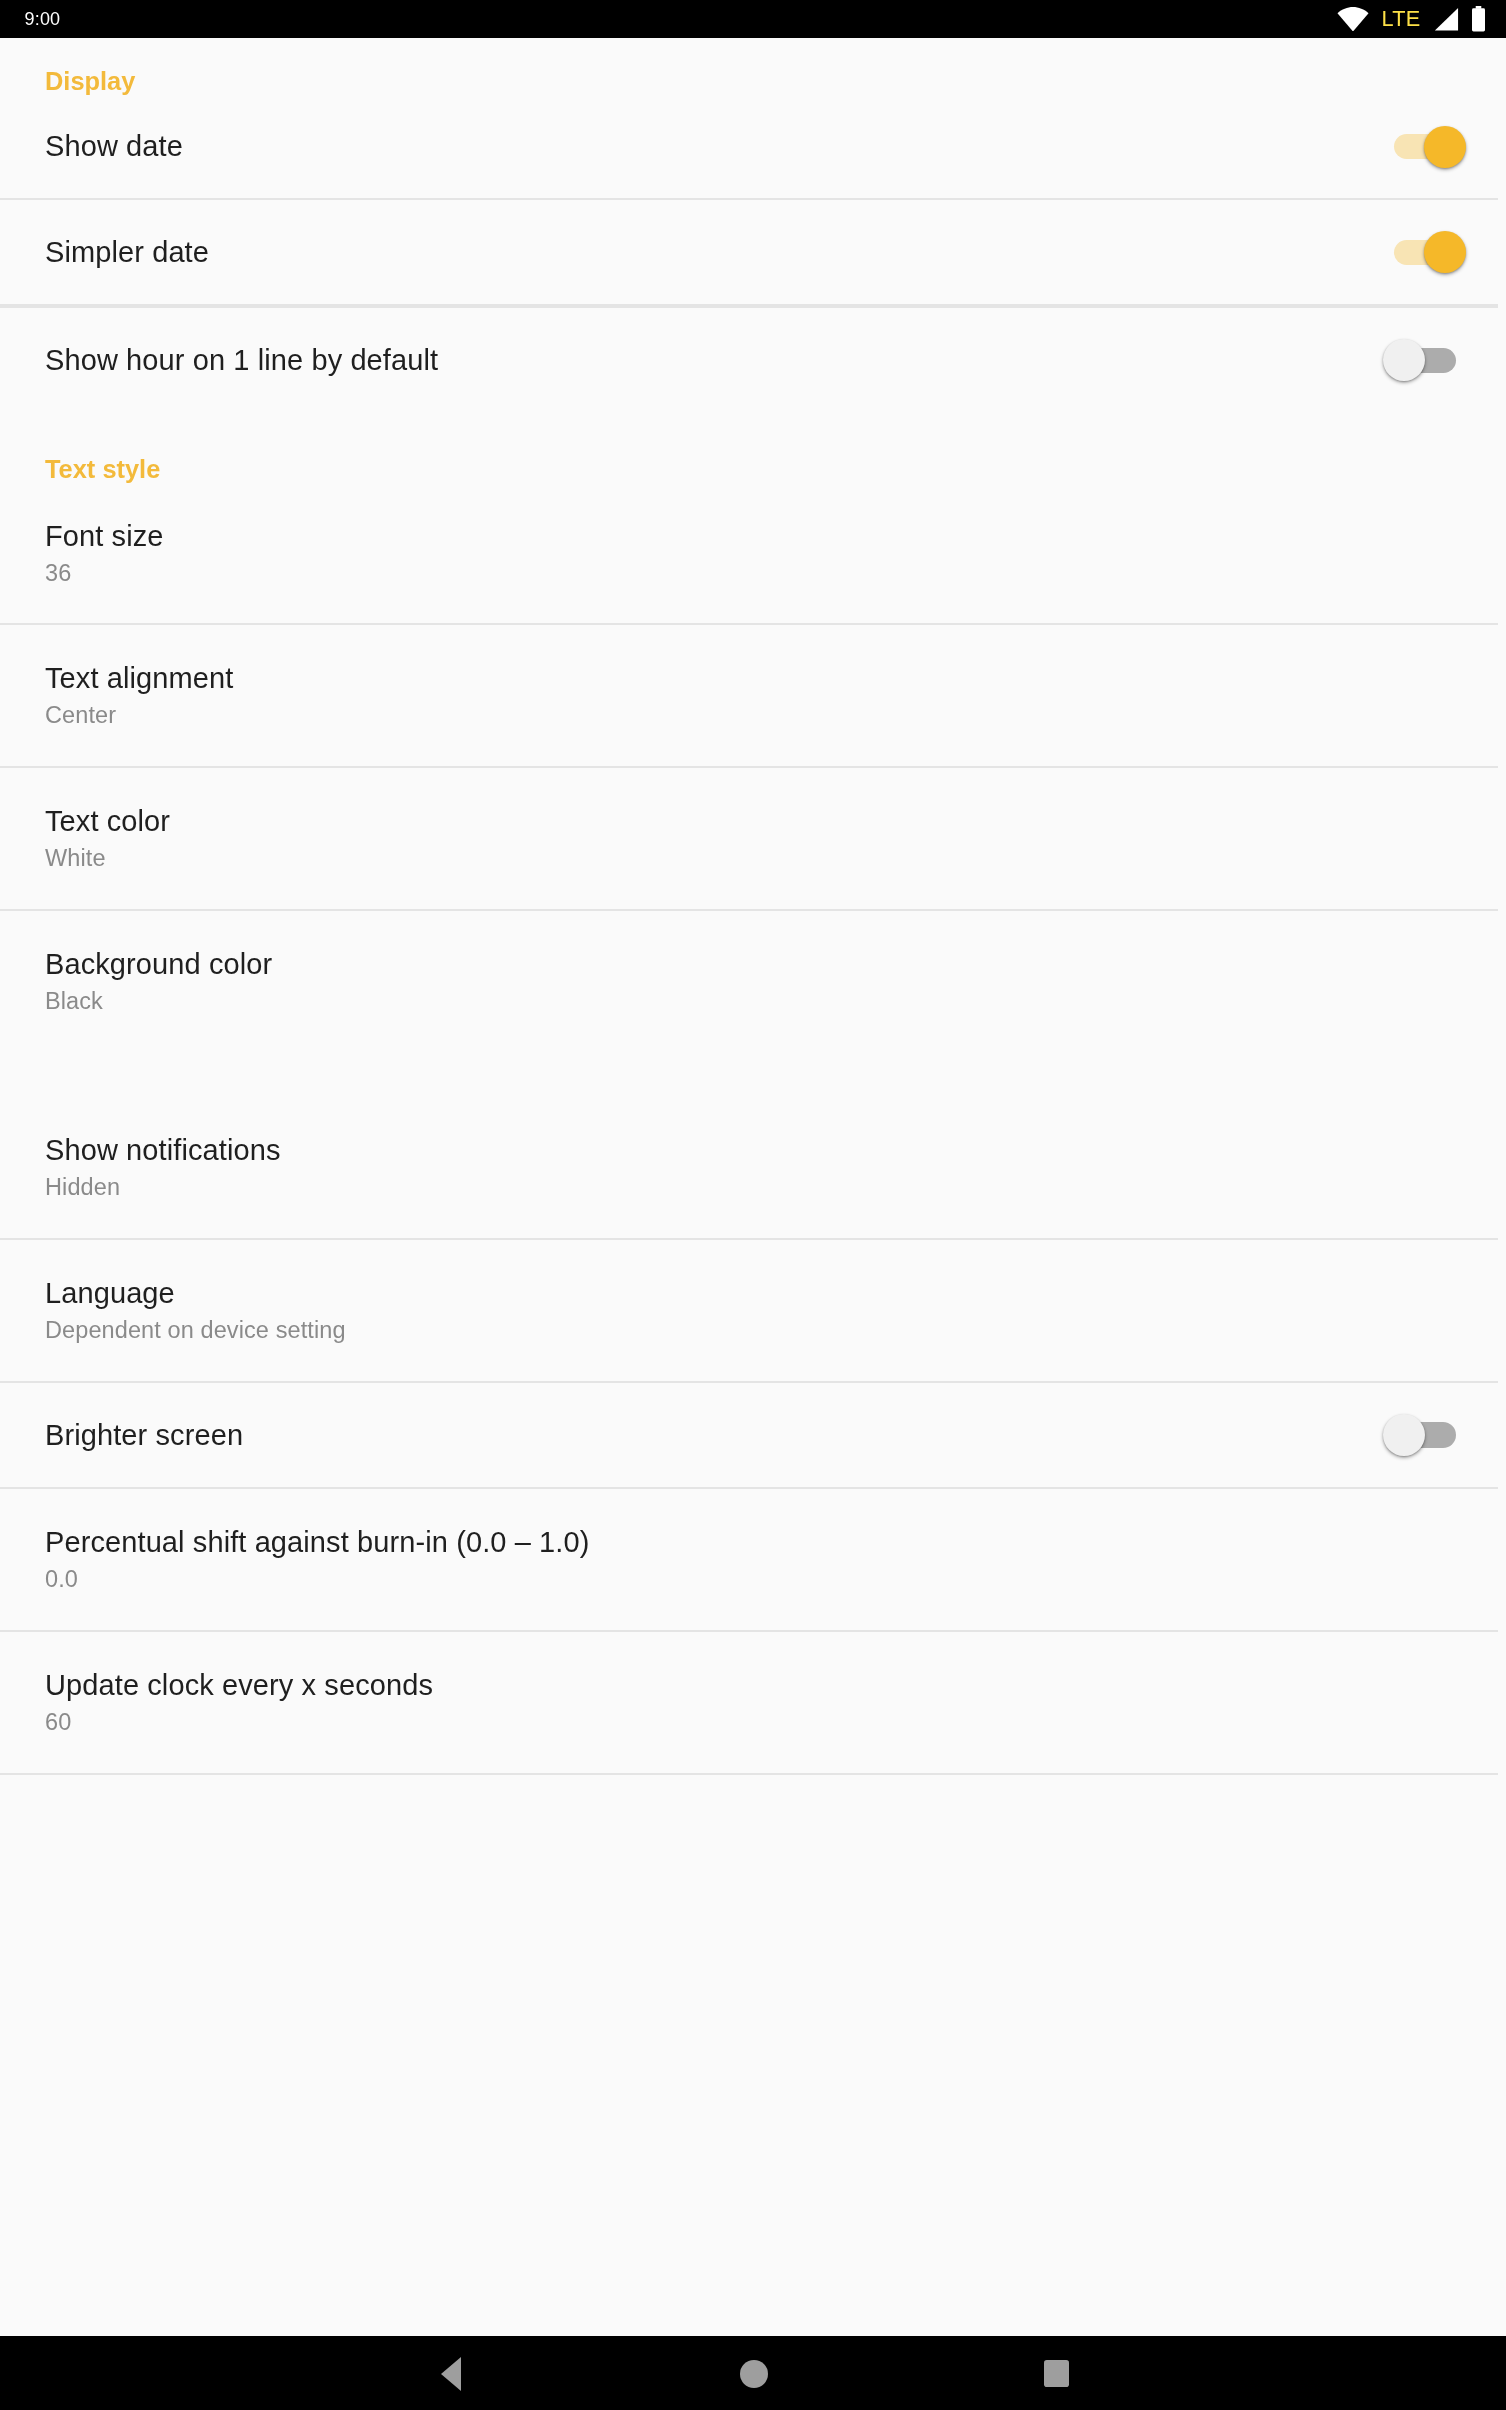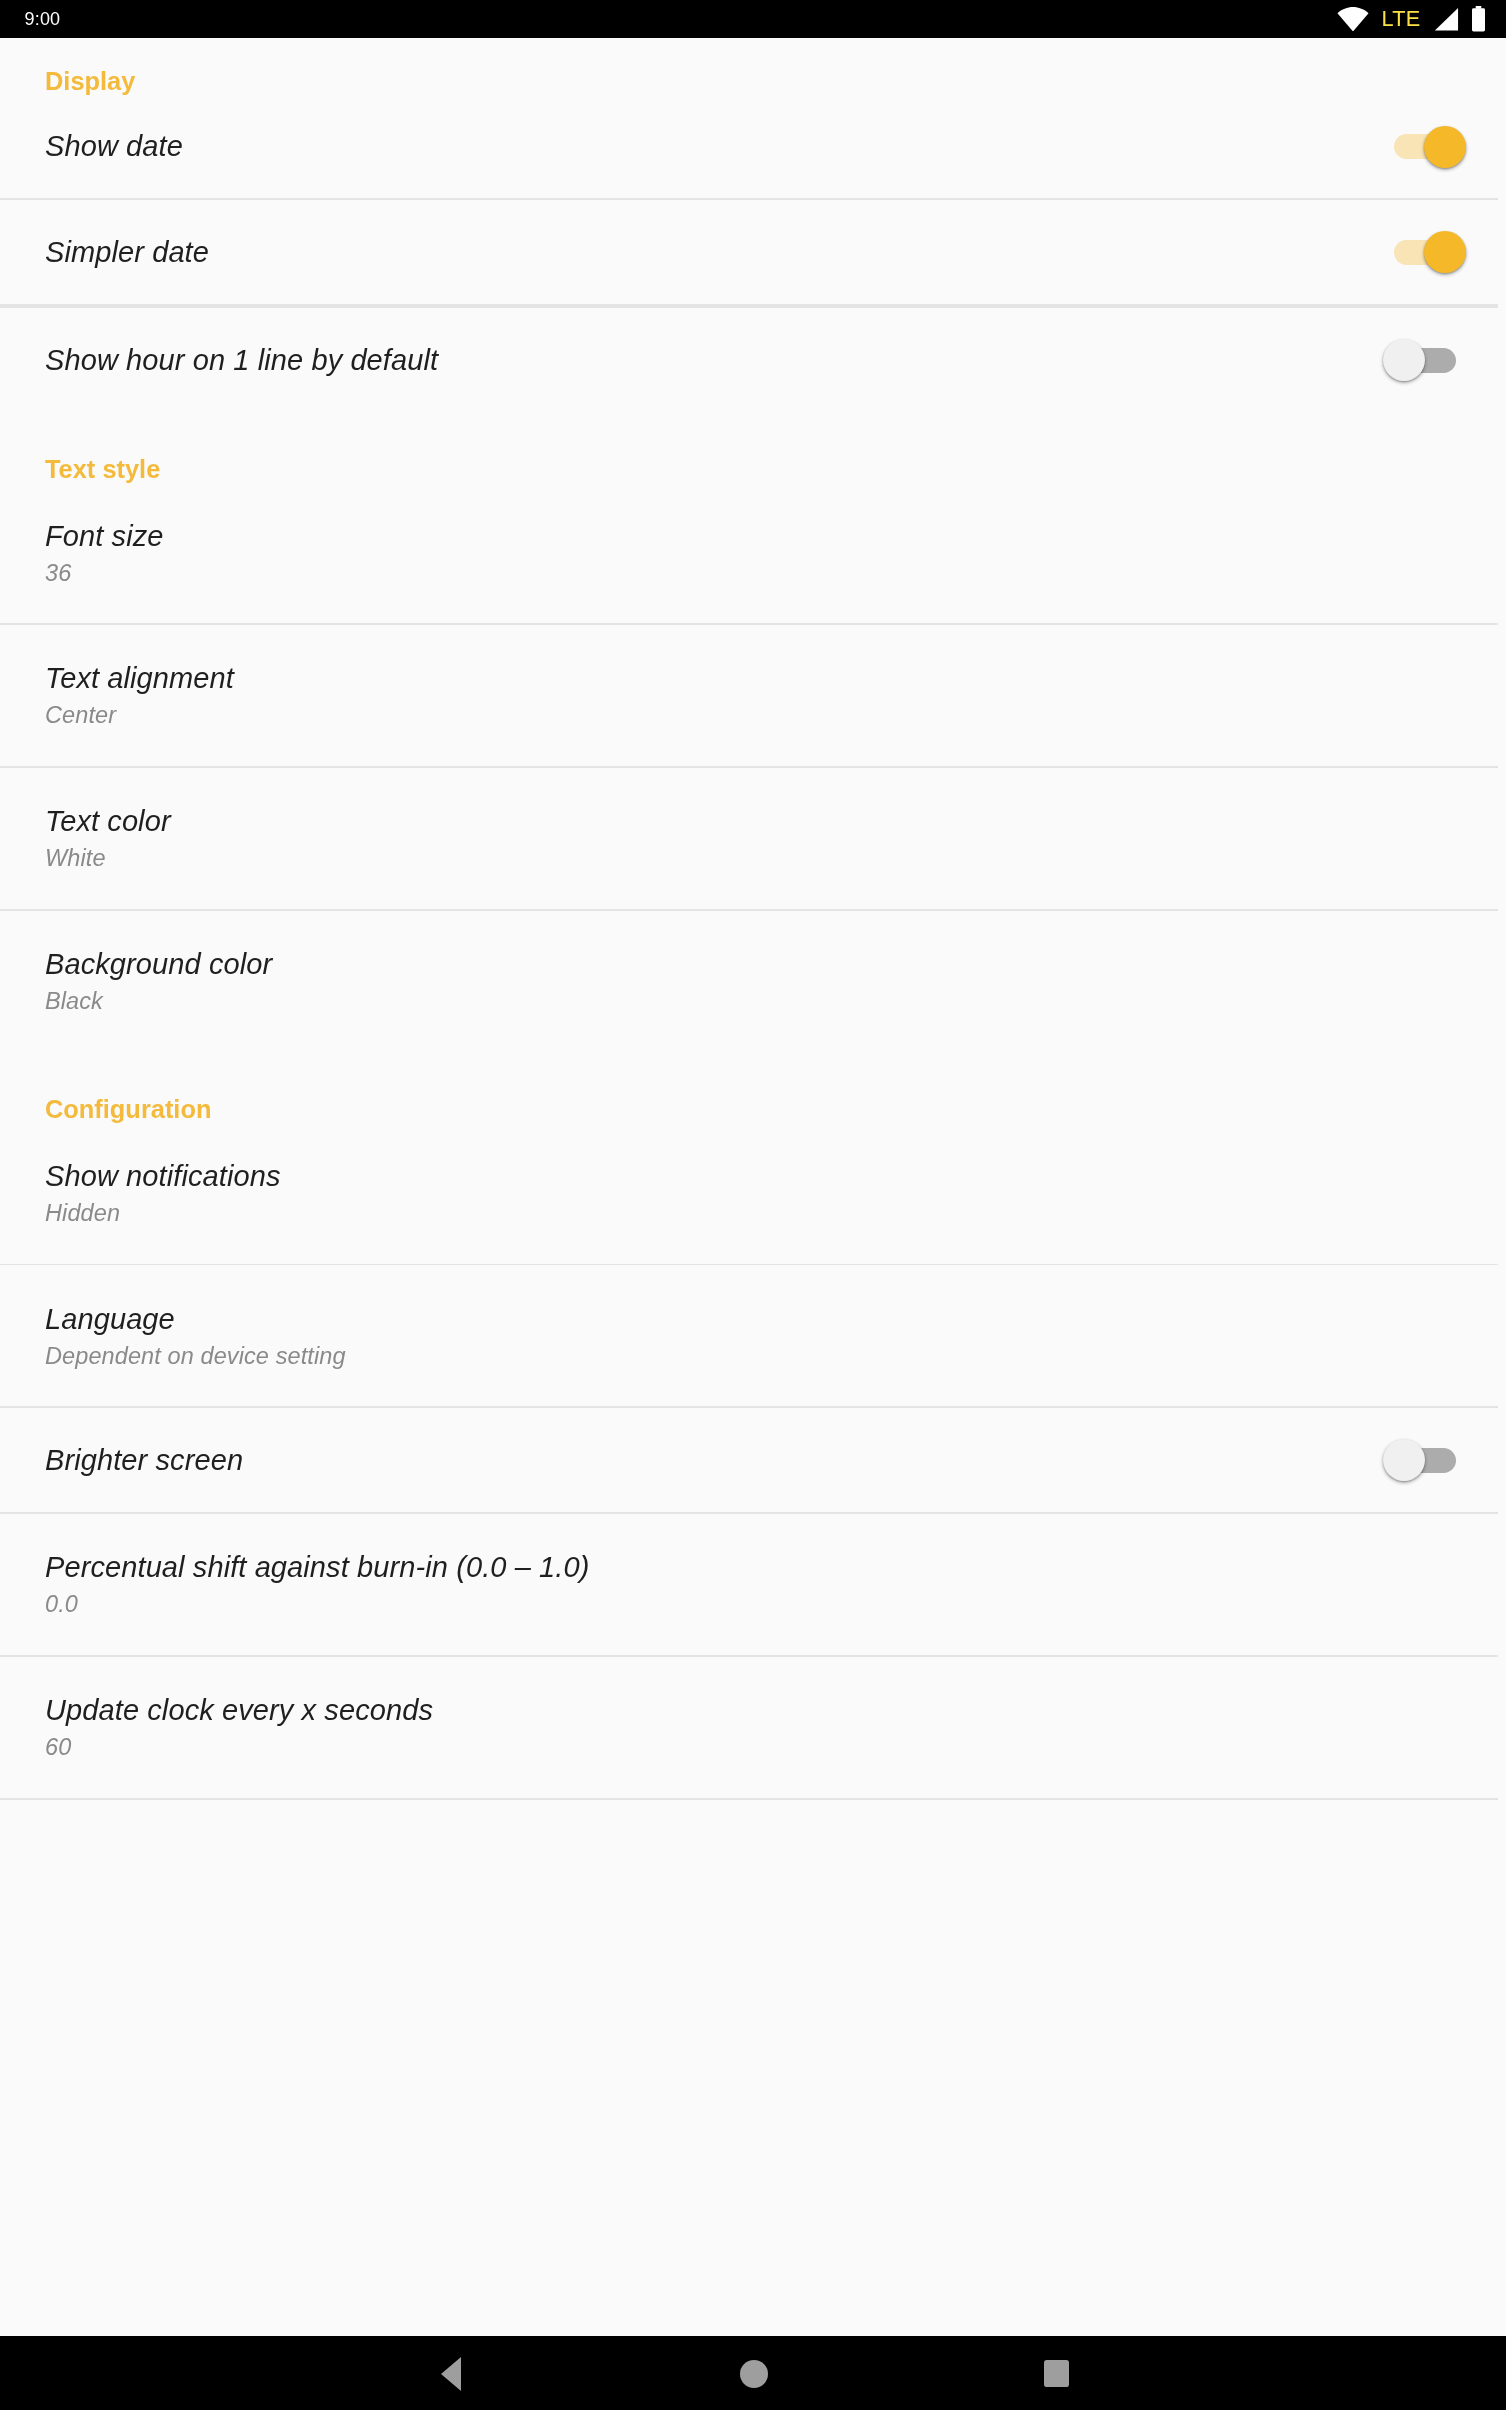--- a/index.html
+++ b/index.html
@@ -79,21 +79,20 @@
 
   .sec-gap { height: 45px; }
 
   .row {
     position: relative;
     display: flex;
     align-items: center;
     justify-content: space-between;
     padding: 0 41px 0 45px;
     min-height: 104px;
-    font-style: italic;
   }
 
   .row.has-sub { min-height: 141px; }
 
   .row-text {
     display: flex;
     flex-direction: column;
     justify-content: center;
     gap: 8.5px;
   }
@@ -273,21 +272,20 @@
         </div>
       </div>
       <div class="divider"></div>
       <div class="row has-sub">
         <div class="row-text">
           <div class="row-title">Background color</div>
           <div class="row-sub">Black</div>
         </div>
       </div>
       <div class="sec-gap"></div>
-      <div class="section-header">Configuration</div>
       <div class="row has-sub">
         <div class="row-text">
           <div class="row-title">Show notifications</div>
           <div class="row-sub">Hidden</div>
         </div>
       </div>
       <div class="divider"></div>
       <div class="row has-sub">
         <div class="row-text">
           <div class="row-title">Language</div>

